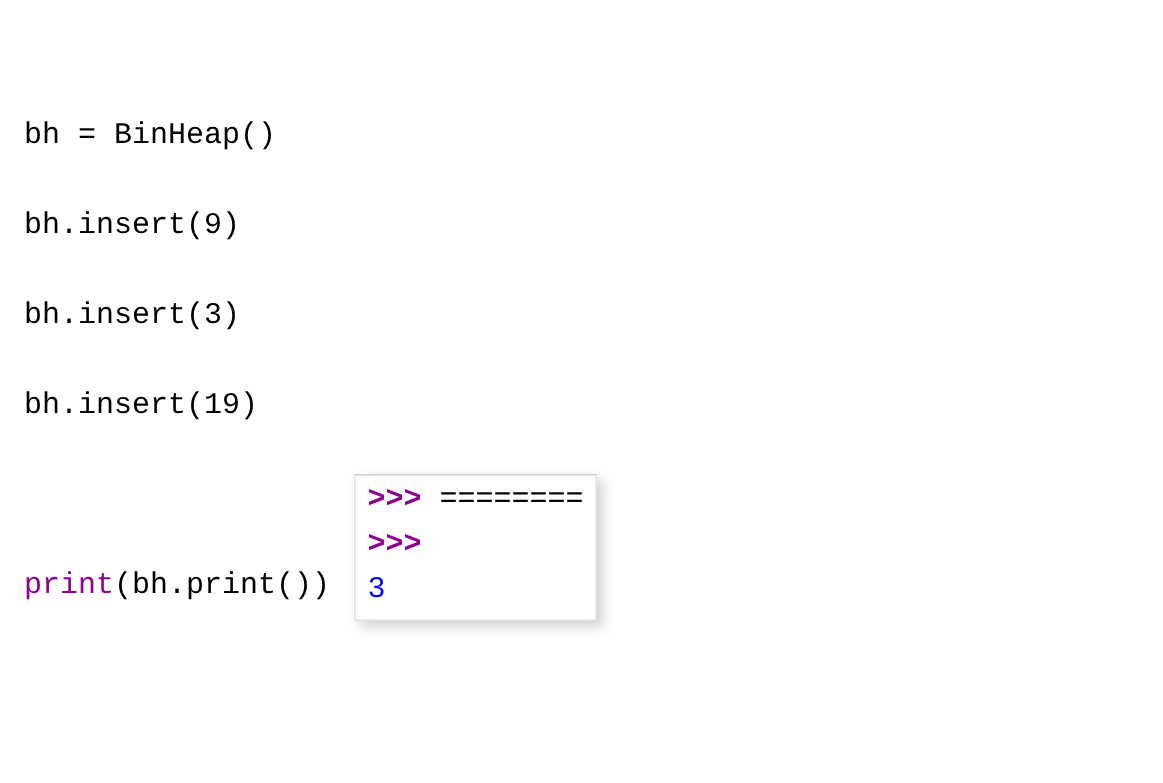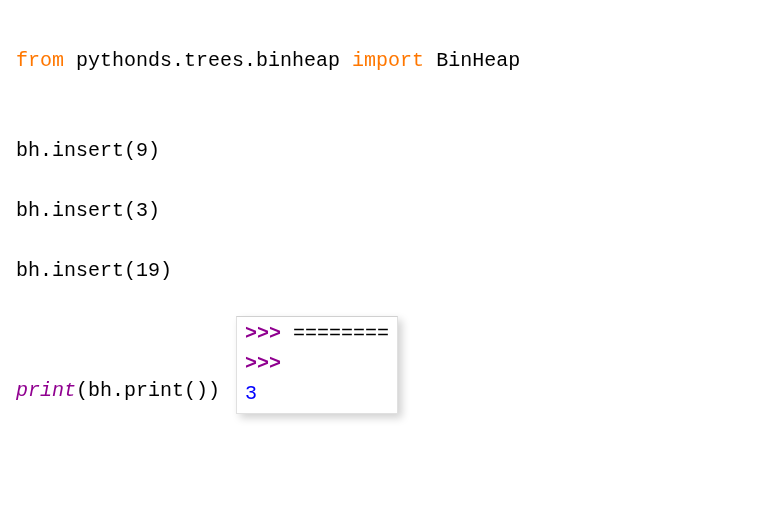--- a/index.html
+++ b/index.html
@@ -10,21 +10,21 @@
     font-size: 20px;
     line-height: 1.5;
     width: 775px;
     box-sizing: border-box;
   }
   .code-block {
     white-space: pre;
   }
   .tok { color: #000000; }
   .kw  { color: #ff7700; }
-  .fn  { color: #900090; font-style: italic; }
+  .fn  { color: #900090; }
   .out-num { color: #0000ff; }
   .out-prompt { color: #900090; font-weight: bold; }
   .out-rule { color: #000000; }
   .output-box {
     position: relative;
     display: inline-block;
     background: #ffffff;
     border: 1px solid #e0e0e0;
     border-top: 1px solid #d0d0d0;
     box-shadow: 4px 4px 8px rgba(0,0,0,0.18);
@@ -38,22 +38,22 @@
   }
   .code-col {
     white-space: pre;
   }
   .out-line { white-space: pre; }
 </style>
 </head>
 <body>
 
 <div class="code-block">
-<div><span class="kw">from</span><span class="tok"> </span><span class="tok">pythonds.trees.binheap</span><span class="tok"> </span><span class="kw">import</span><span class="tok"> </span><span class="tok">BinHeap</span></div>
 <div></div>
+<div class="tok">bh = BinHeap()</div>
 <div class="tok">bh.insert(9)</div>
 <div class="tok">bh.insert(3)</div>
 <div class="tok">bh.insert(19)</div>
 <div></div>
 </div>
 
 <div class="bottom-row">
   <div class="code-col">
 <div><span class="fn">print</span><span class="tok">(bh.print())</span></div>
 

